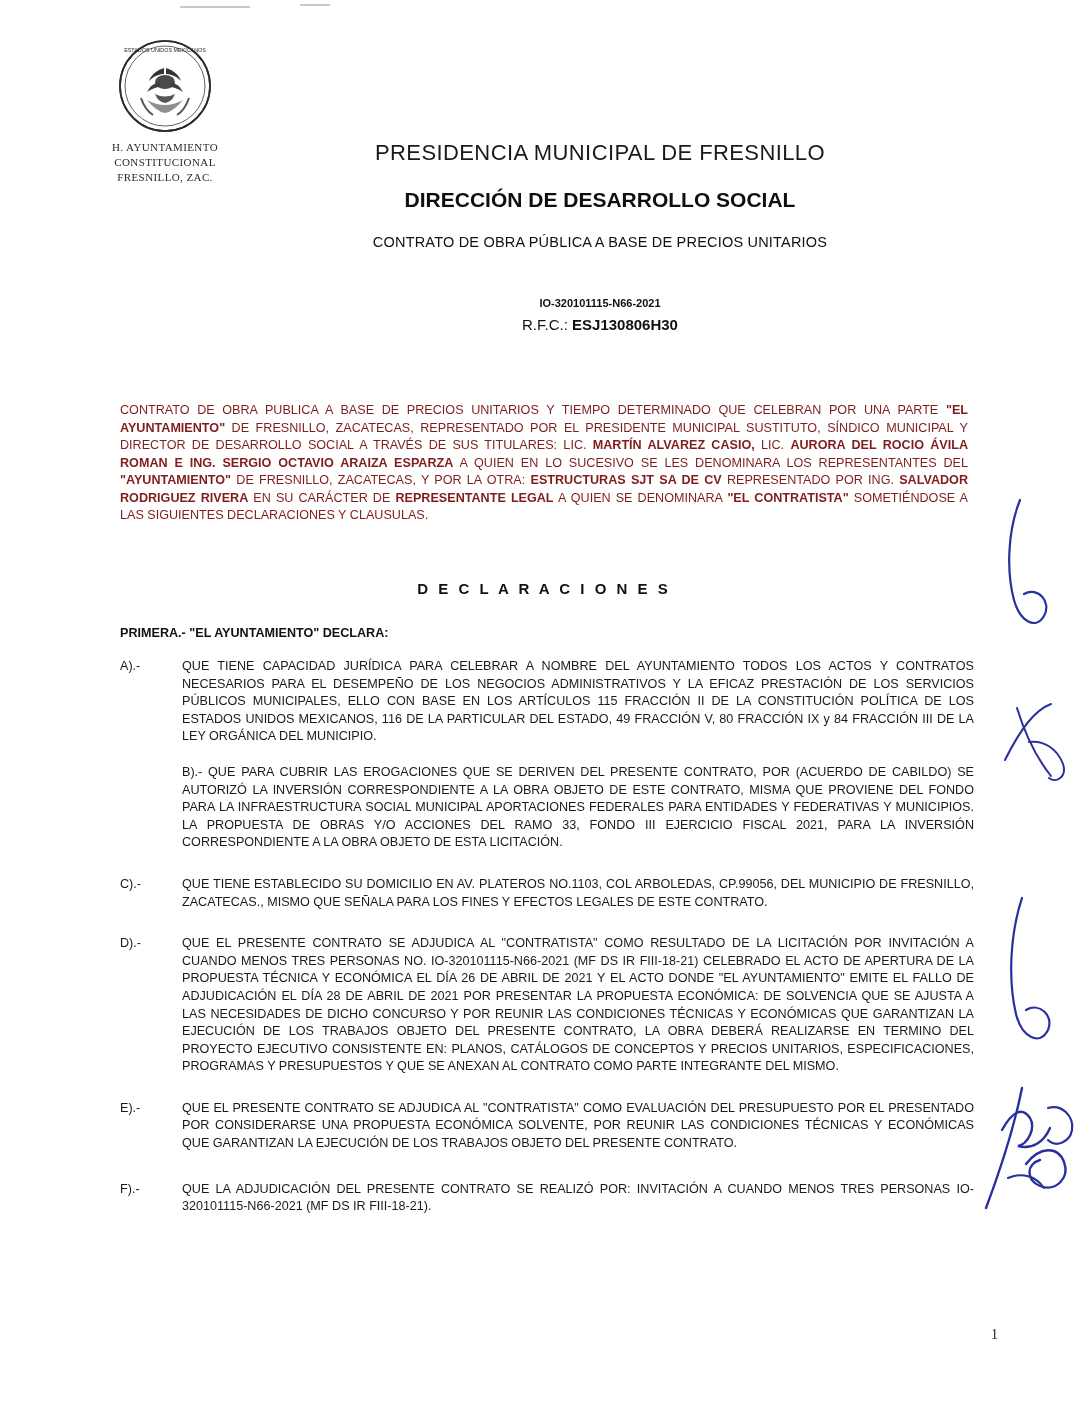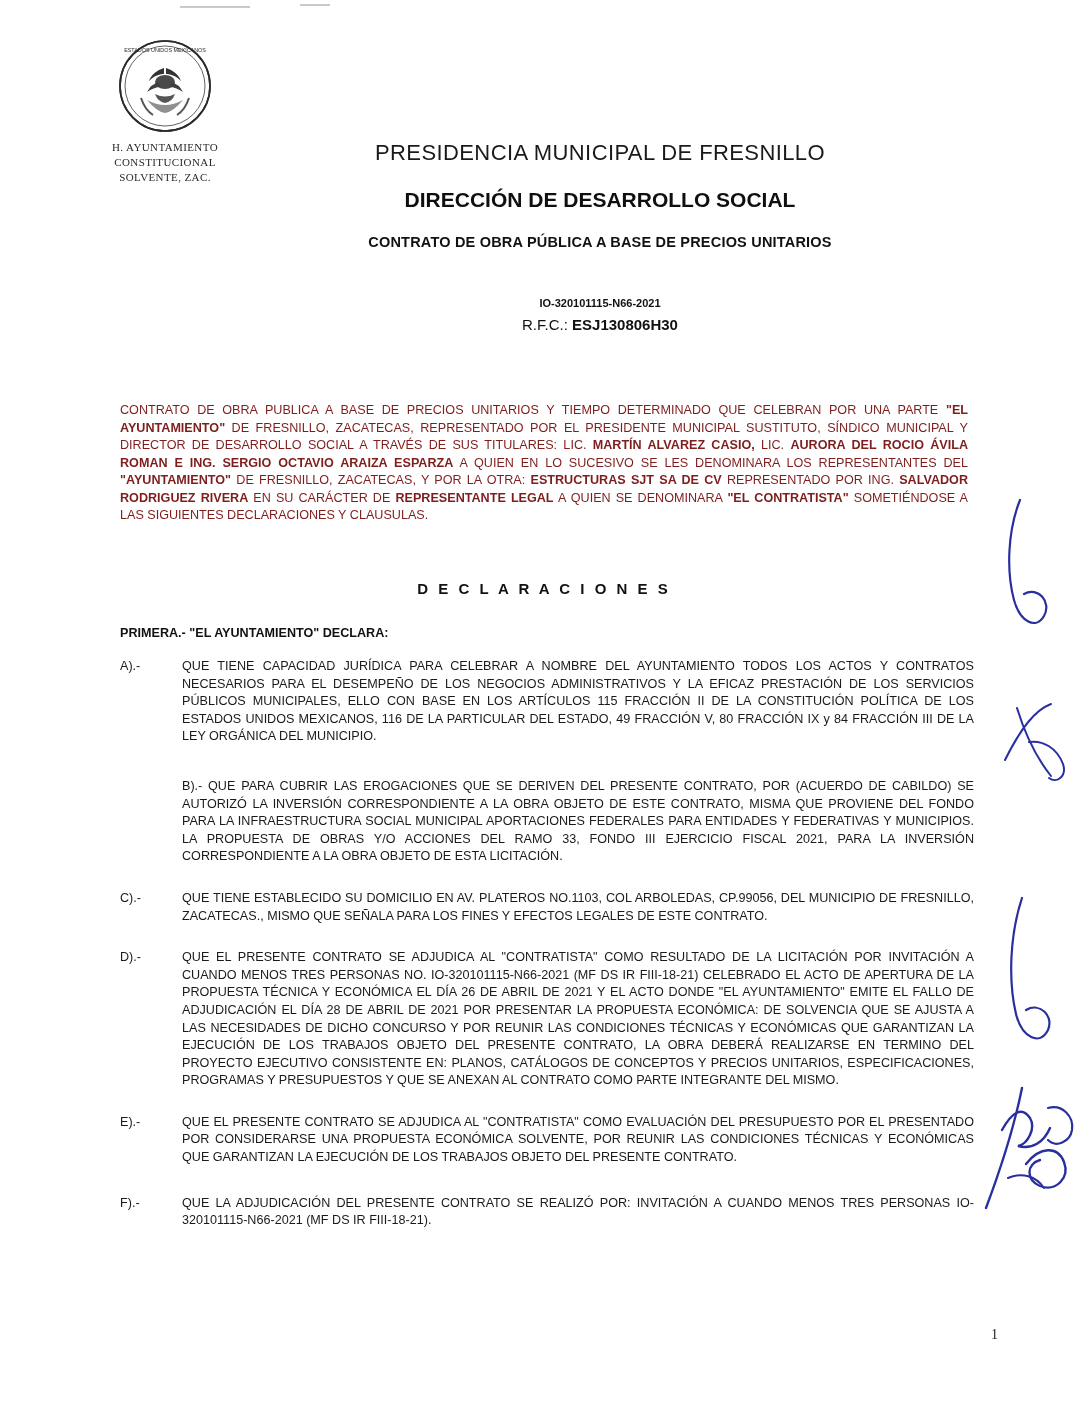--- a/index.html
+++ b/index.html
@@ -59,21 +59,21 @@
   }
   .t2 {
     font-size: 21px;
     font-weight: bold;
     margin-top: 22px;
     color: #0f0f0f;
     text-align: center;
   }
   .t3 {
     font-size: 14.5px;
-    font-weight: bold;
+    font-weight: normal;
     margin-top: 22px;
     color: #111;
     letter-spacing: 0.2px;
   }
   .cto-block {
     position: absolute;
     left: 240px;
     top: 292px;
     width: 720px;
     text-align: center;
@@ -190,21 +190,21 @@
           <path d="M30 62 q18 10 36 0 q-10 12 -18 13 q-8 -1 -18 -13z" fill="#6a6a6a" opacity="0.75"></path>
           <path d="M24 60 q4 12 12 17" stroke="#555" stroke-width="2" fill="none"></path>
           <path d="M72 60 q-4 12 -12 17" stroke="#555" stroke-width="2" fill="none"></path>
         </g>
         <circle cx="48" cy="48" r="45" fill="none" stroke="#2b2b2b" stroke-width="1.6"></circle>
       </svg>
     </div>
     <div class="letterhead-text">
       <div>H. AYUNTAMIENTO</div>
       <div>CONSTITUCIONAL</div>
-      <div>SOLVENTE, ZAC.</div>
+      <div>FRESNILLO, ZAC.</div>
     </div>
   </div>
 
   <div class="titles">
     <div class="t1">PRESIDENCIA MUNICIPAL DE FRESNILLO</div>
     <div class="t2">DIRECCIÓN DE DESARROLLO SOCIAL</div>
     <div class="t3">CONTRATO DE OBRA PÚBLICA A BASE DE PRECIOS UNITARIOS</div>
   </div>
 
   <div class="cto-block">
@@ -223,21 +223,21 @@
 
   <div class="primera">PRIMERA.- "EL AYUNTAMIENTO" DECLARA:</div>
 
   <div class="clauses">
 
     <div class="clause">
       <div class="marker">A).-</div>
       <div class="text">QUE TIENE CAPACIDAD JURÍDICA PARA CELEBRAR A NOMBRE DEL AYUNTAMIENTO TODOS LOS ACTOS Y CONTRATOS NECESARIOS PARA EL DESEMPEÑO DE LOS NEGOCIOS ADMINISTRATIVOS Y LA EFICAZ PRESTACIÓN DE LOS SERVICIOS PÚBLICOS MUNICIPALES, ELLO CON BASE EN LOS ARTÍCULOS 115 FRACCIÓN II DE LA CONSTITUCIÓN POLÍTICA DE LOS ESTADOS UNIDOS MEXICANOS, 116 DE LA PARTICULAR DEL ESTADO, 49 FRACCIÓN V, 80 FRACCIÓN IX y 84 FRACCIÓN III DE LA LEY ORGÁNICA DEL MUNICIPIO.</div>
     </div>
 
-    <div class="clause noindent" style="margin-top:32px;">
+    <div class="clause noindent" style="margin-top:18px;">
       <div class="marker"></div>
       <div class="text" style="padding-left:62px;">B).- QUE PARA CUBRIR LAS EROGACIONES QUE SE DERIVEN DEL PRESENTE CONTRATO, POR (ACUERDO DE CABILDO) SE AUTORIZÓ LA INVERSIÓN CORRESPONDIENTE A LA OBRA OBJETO DE ESTE CONTRATO, MISMA QUE PROVIENE DEL FONDO PARA LA INFRAESTRUCTURA SOCIAL MUNICIPAL APORTACIONES FEDERALES PARA ENTIDADES Y  FEDERATIVAS Y MUNICIPIOS. LA PROPUESTA DE OBRAS Y/O ACCIONES DEL RAMO 33, FONDO III EJERCICIO FISCAL 2021,   PARA LA INVERSIÓN CORRESPONDIENTE A LA OBRA OBJETO DE ESTA LICITACIÓN.</div>
     </div>
 
     <div class="clause" style="margin-top:24px;">
       <div class="marker">C).-</div>
       <div class="text">QUE TIENE ESTABLECIDO SU DOMICILIO EN AV. PLATEROS NO.1103, COL ARBOLEDAS, CP.99056, DEL MUNICIPIO DE FRESNILLO, ZACATECAS., MISMO QUE SEÑALA PARA LOS FINES Y EFECTOS LEGALES DE ESTE CONTRATO.</div>
     </div>
 
     <div class="clause" style="margin-top:24px;">

